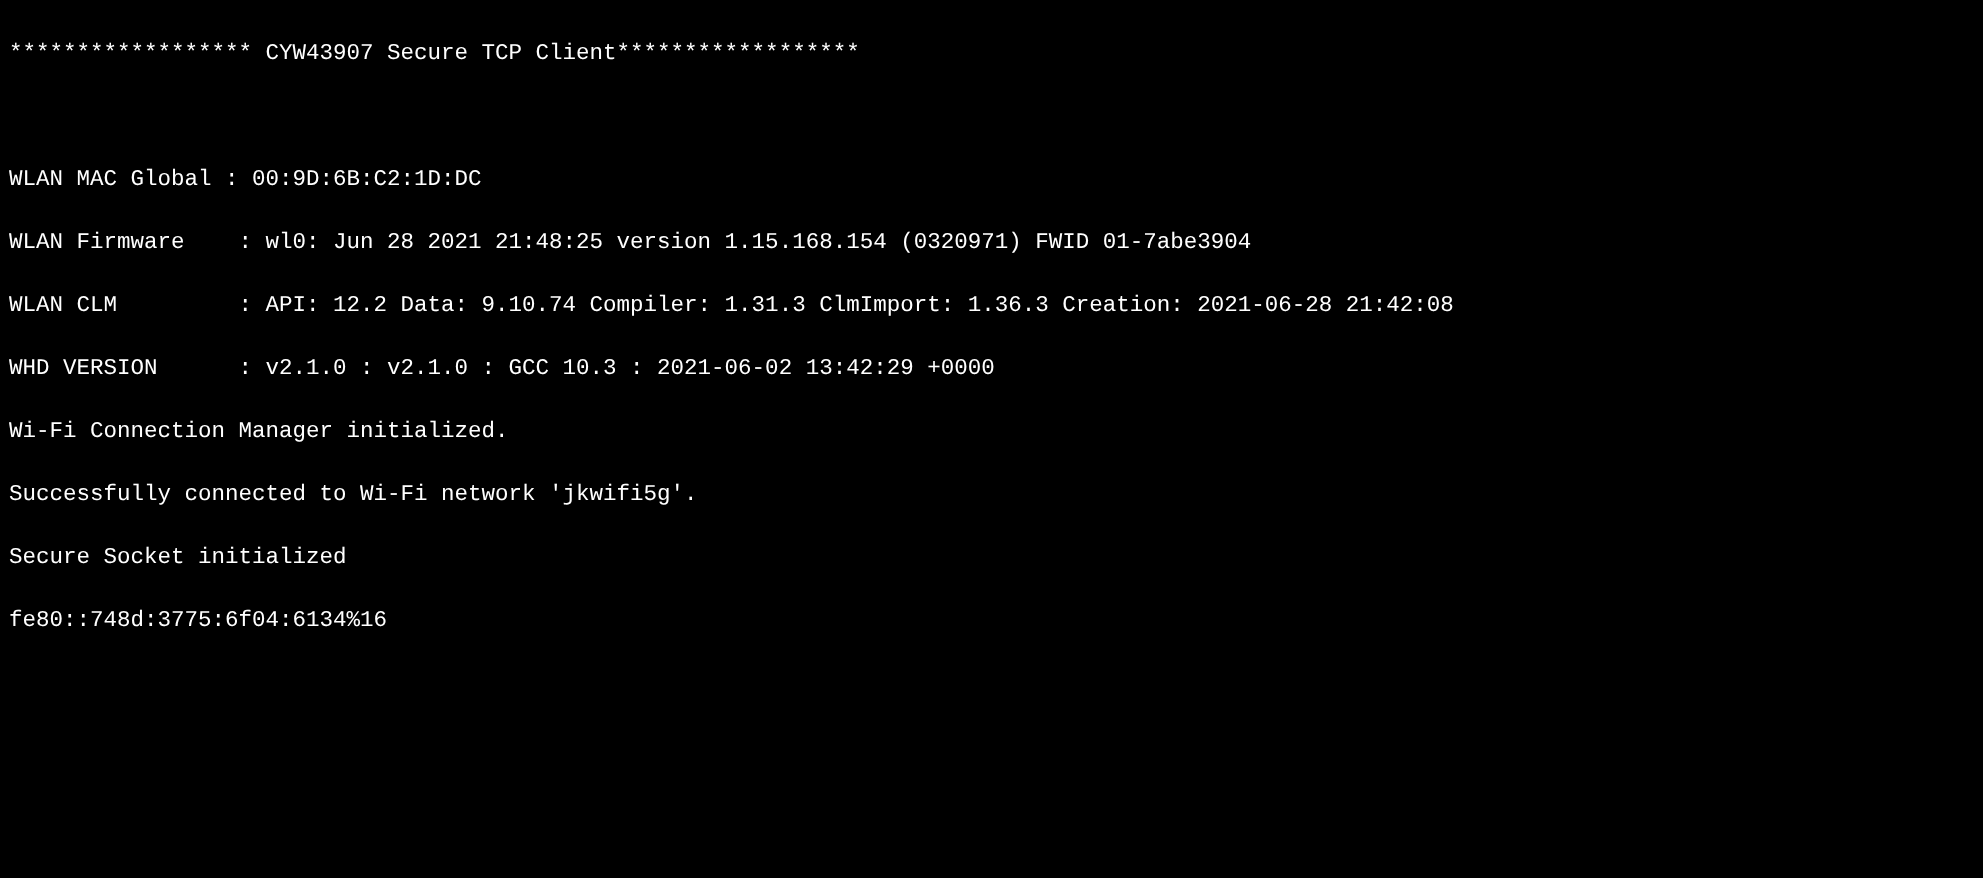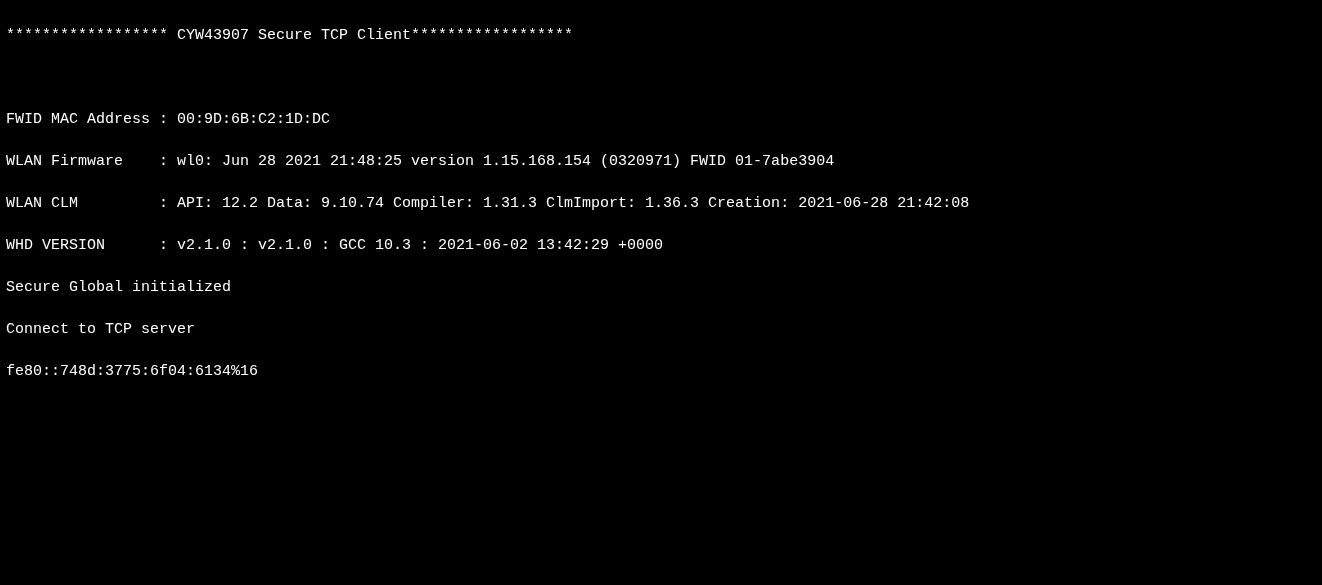--- a/index.html
+++ b/index.html
@@ -22,26 +22,27 @@
       display: block;
       min-height: 21px;
     }
   </style>
 </head>
 <body>
 
 <div class="terminal">
 <span class="line">****************** CYW43907 Secure TCP Client******************</span>
 <span class="line"></span>
-<span class="line">FWID MAC Address : 00:9D:6B:C2:1D:DC</span>
+<span class="line">WLAN MAC Global : 00:9D:6B:C2:1D:DC</span>
 <span class="line">WLAN Firmware    : wl0: Jun 28 2021 21:48:25 version 1.15.168.154 (0320971) FWID 01-7abe3904</span>
 <span class="line">WLAN CLM         : API: 12.2 Data: 9.10.74 Compiler: 1.31.3 ClmImport: 1.36.3 Creation: 2021-06-28 21:42:08</span>
 <span class="line">WHD VERSION      : v2.1.0 : v2.1.0 : GCC 10.3 : 2021-06-02 13:42:29 +0000</span>
-<span class="line">Secure Global initialized</span>
-<span class="line">Connect to TCP server</span>
+<span class="line">Wi-Fi Connection Manager initialized.</span>
+<span class="line">Successfully connected to Wi-Fi network 'jkwifi5g'.</span>
+<span class="line">Secure Socket initialized</span>
 <span class="line">fe80::748d:3775:6f04:6134%16</span>
 
 
 
 
 
 
 
 
 

